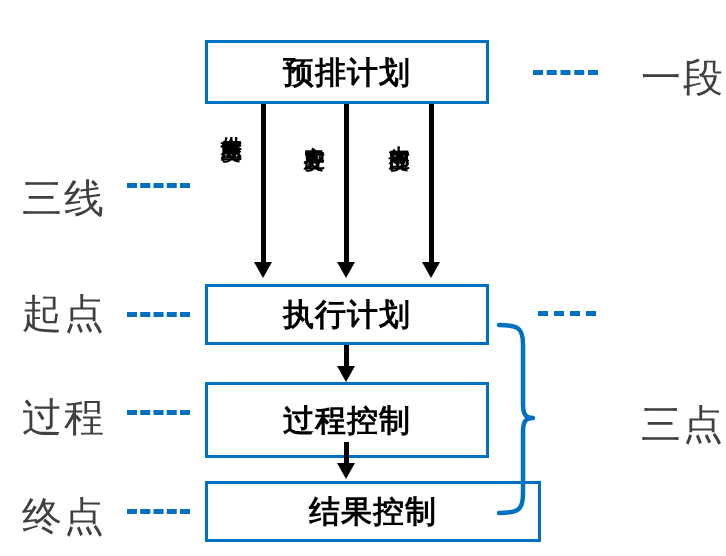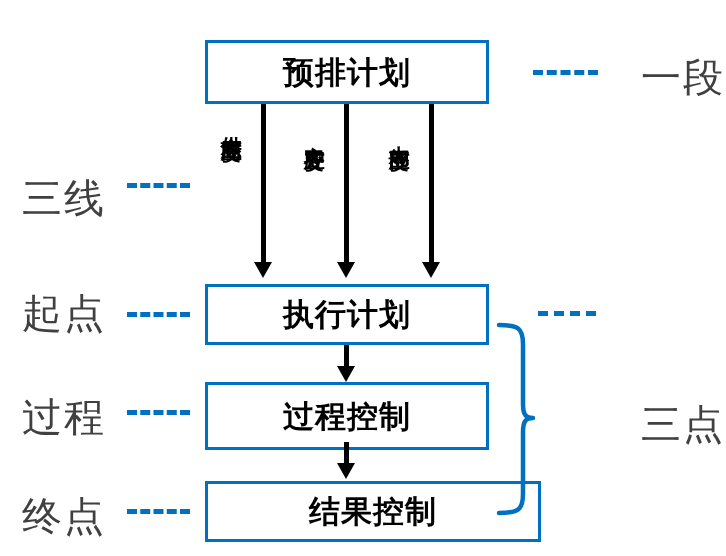--- a/index.html
+++ b/index.html
@@ -32,21 +32,21 @@
     font-size: 31px;
     font-weight: 700;
     color: #000000;
     letter-spacing: 1px;
     line-height: 1;
     white-space: nowrap;
   }
 
   #box-plan      { left: 205px; top: 40px;  width: 284px; height: 64px; }
   #box-exec      { left: 205px; top: 284px; width: 284px; height: 61px; }
-  #box-process   { left: 205px; top: 382px; width: 284px; height: 68px; }
+  #box-process   { left: 205px; top: 382px; width: 284px; height: 76px; }
   #box-result    { left: 205px; top: 481px; width: 336px; height: 61px; }
 
   
   .v-arrow {
     position: absolute;
     width: 5px;
     background: #000000;
   }
   .v-arrow-head {
     position: absolute;

